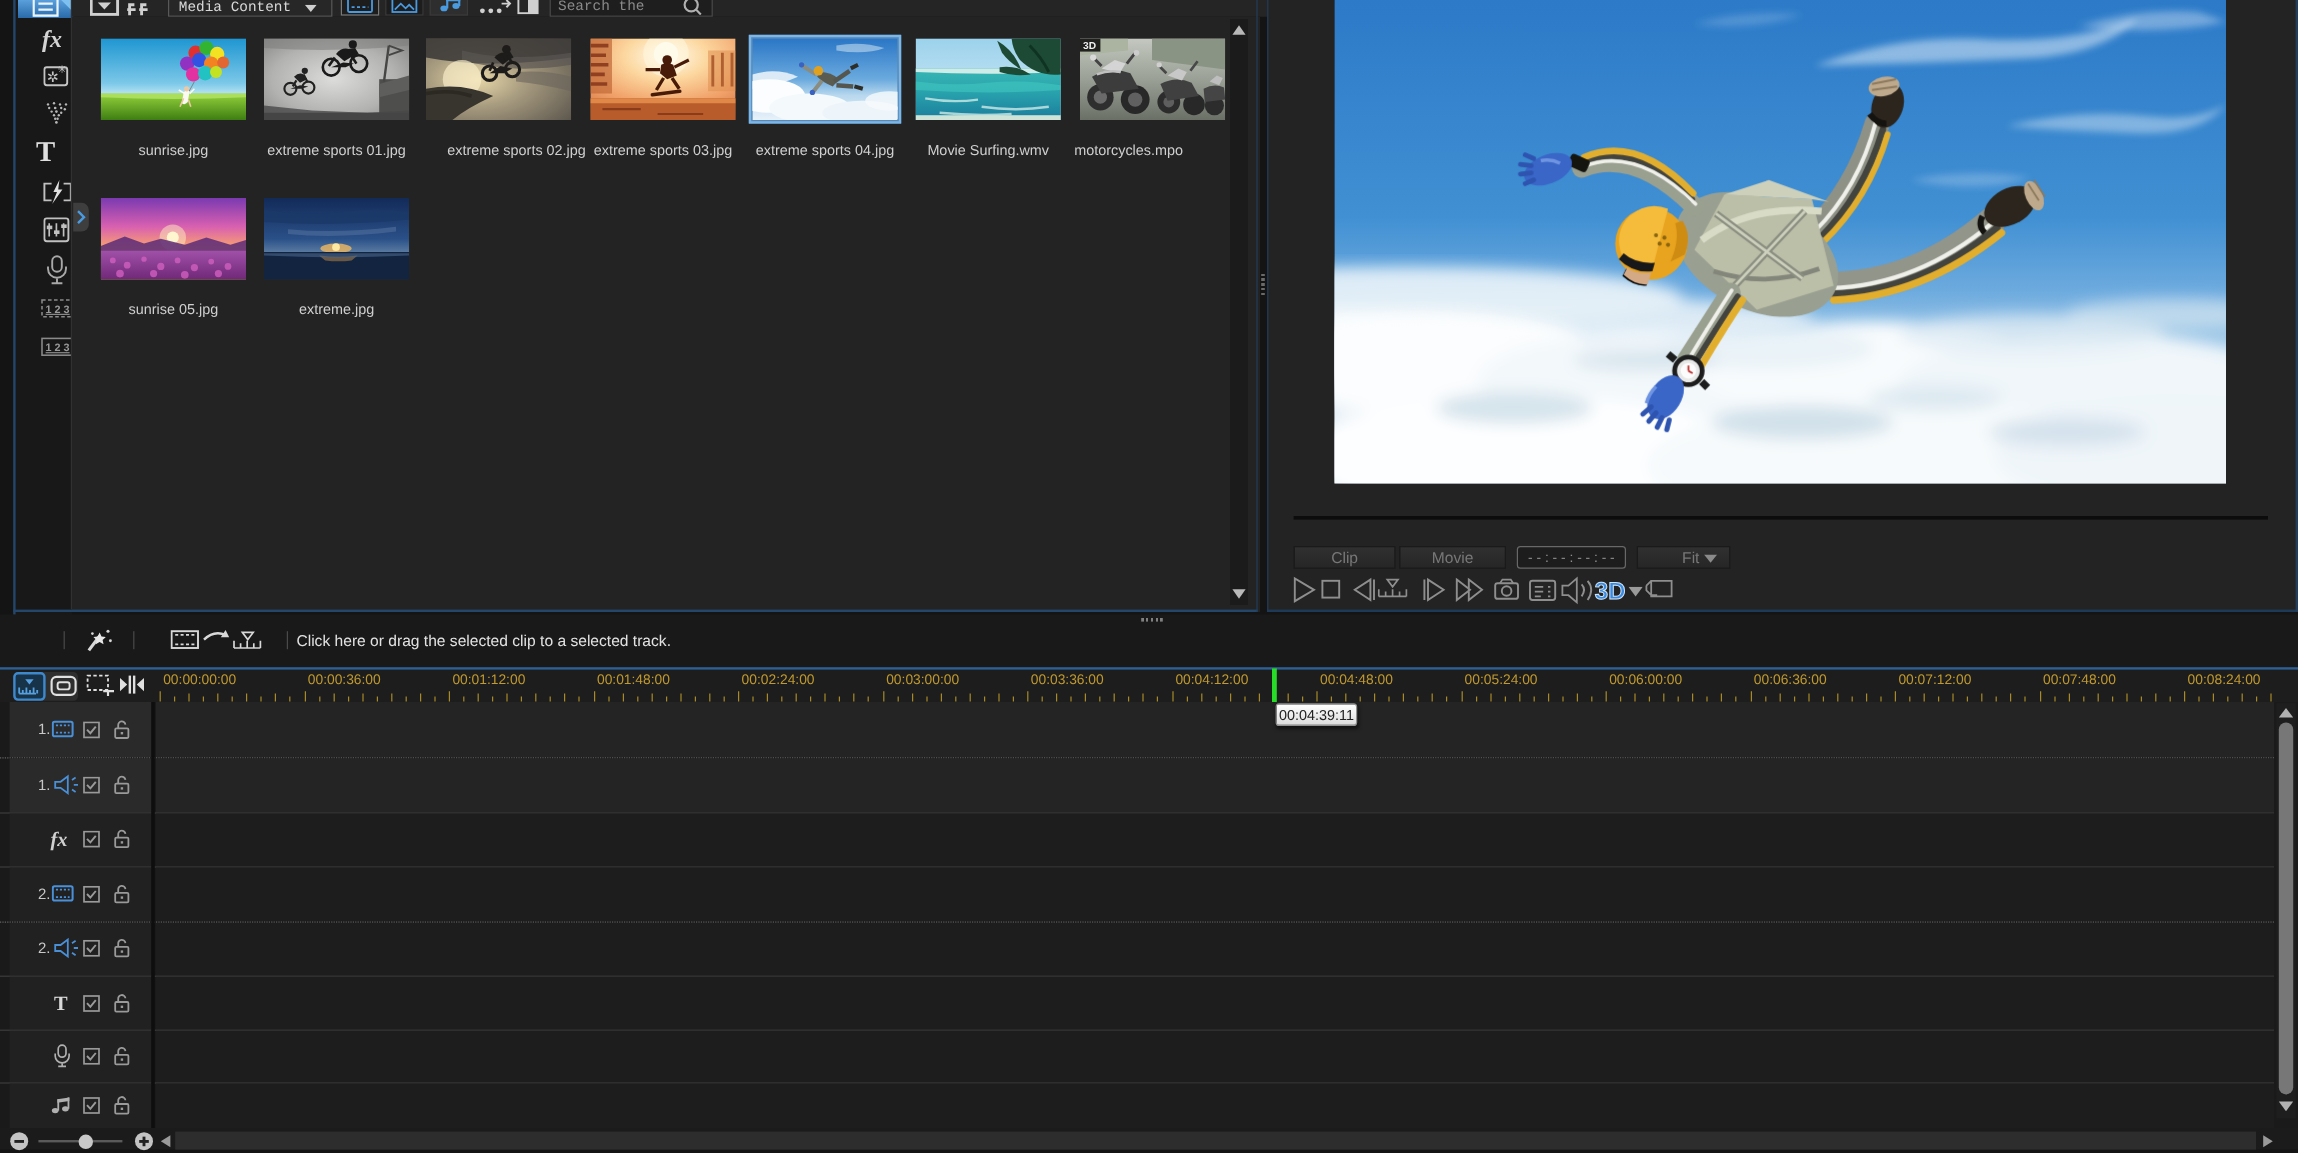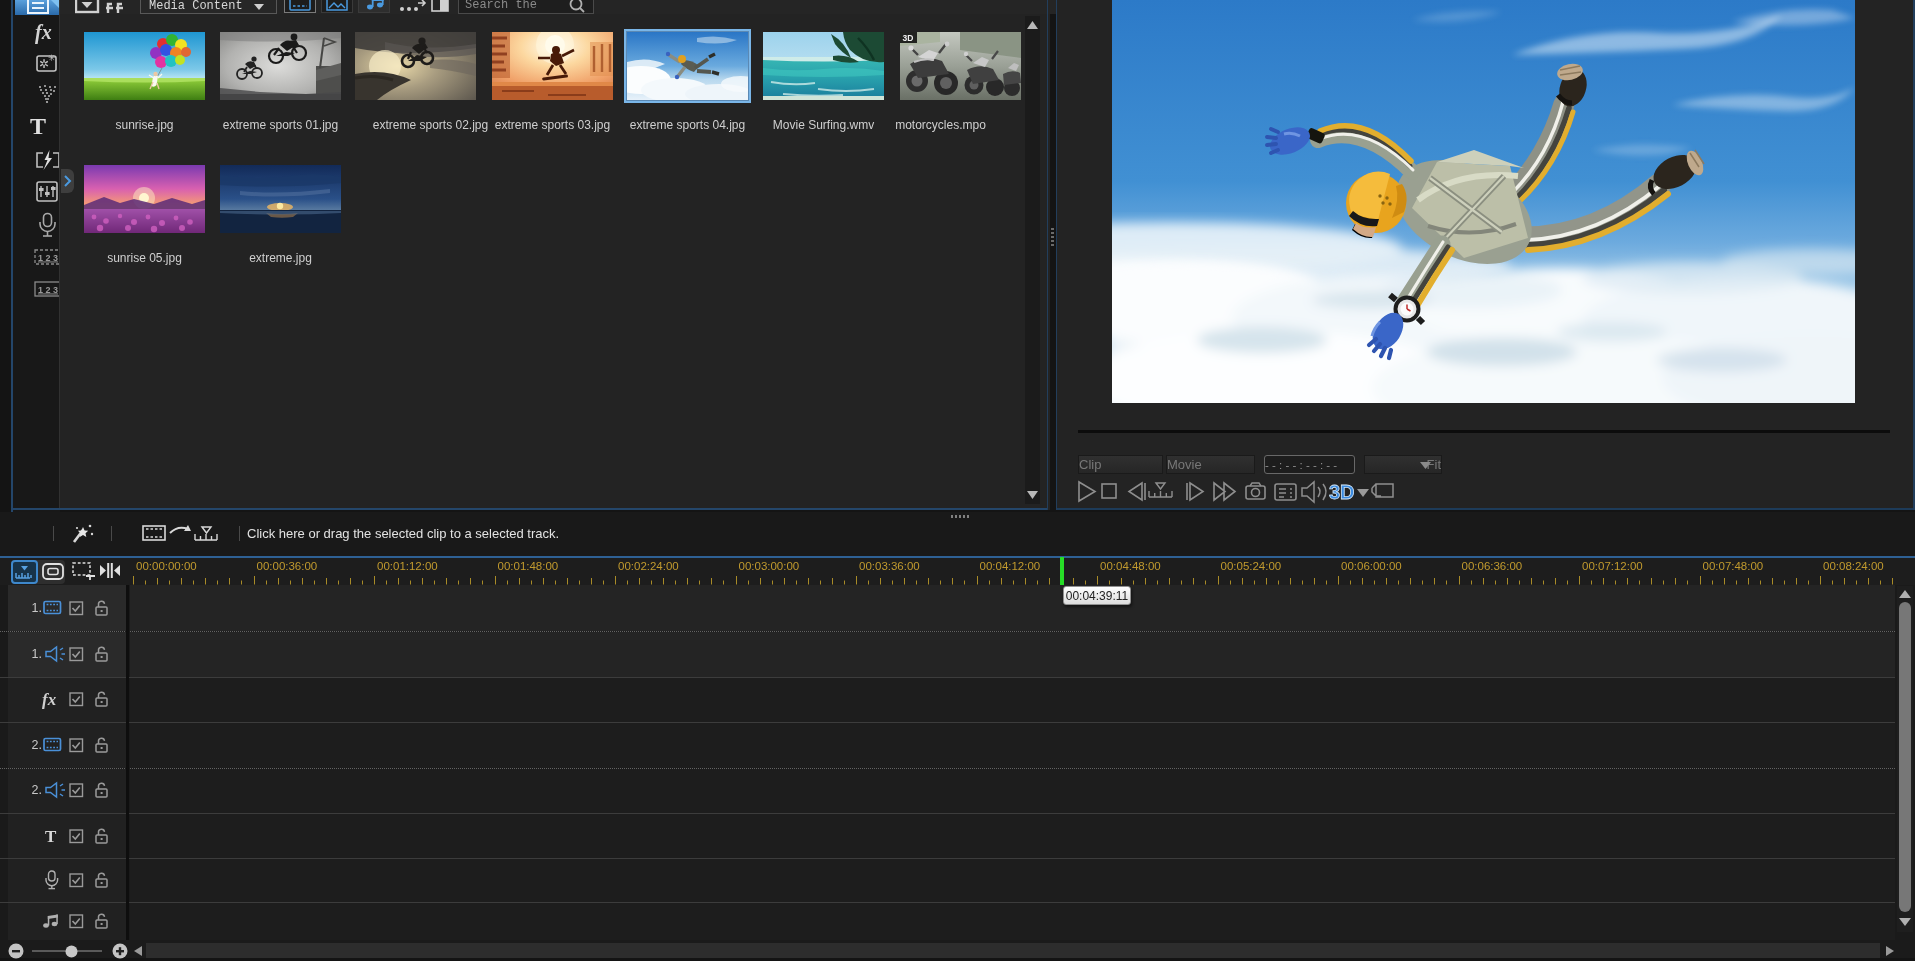--- a/index.html
+++ b/index.html
@@ -14,21 +14,21 @@
 #libbar { left:60px; top:0; width:1184px; height:14px; background:#252525;font-family:Liberation Mono, monospace; }
 #library { left:60px; top:14px; width:990px; height:496px; background:#232323; }
 .thumb { position:absolute; width:121px; height:68px; }
 .tlabel { position:absolute; width:137px; text-align:center; color:#cfcfcf; font-size:12px; }
 #libsb { position:absolute; right:10px; top:2px; width:15px; height:488px; background:#1b1b1b; }
 
 #preview { left:1056px; top:0; width:859px; height:510px; background:#232323; border-bottom:2px solid #1d3b59; }
 #photo { position:absolute; left:56px; top:0; width:743px; height:403px; }
 #seekline { position:absolute; left:22px; top:430px; width:812px; height:3px; background:#0c0c0c; }
 #pvctrl { position:absolute; left:0; top:444px; width:859px; height:64px; }
-.pbtn { position:absolute; top:11px; height:19px; background:linear-gradient(180deg,#303030,#262626); border:1px solid #1a1a1a; color:#787878; font-size:13px; text-align:left; line-height:18px; }
+.pbtn { position:absolute; top:11px; height:19px; background:linear-gradient(180deg,#303030,#262626); border:1px solid #1a1a1a; color:#787878; font-size:13px; text-align:center; line-height:18px; }
 
 #ttoolbar { left:0; top:512px; width:1915px; height:45px; background:#191919; }
 #ruler { left:0; top:557px; width:1915px; height:28px; background:#1d1d1d; }
 #tracks { left:0; top:585px; width:1915px; height:355px; background:#1a1a1a; }
 .trow { position:absolute; left:0; width:1895px; }
 .thead { position:absolute; left:8px; top:0; width:119px; height:100%; }
 .tbody { position:absolute; left:130px; top:0; width:1765px; height:100%; }
 #bottombar { left:0; top:940px; width:1915px; height:18px; background:#1b1b1b; }
 svg { display:block; }
 </style>
@@ -593,21 +593,21 @@
           <path d="M240 230 q10 9 20 8 l3 -10 q-12 2 -20 -4 z" fill="#d3a field"></path>
           <path d="M241 229 q10 9 20 8 l3 -10 q-12 2 -20 -4 z" fill="#d3a986"></path>
         </g>
       </svg>
     </div>
     <div id="seekline"></div>
     <div id="pvctrl">
       <div class="pbtn" style="left:22px;width:85px;">Clip</div>
       <div class="pbtn" style="left:110px;width:89px;">Movie</div>
       <div class="pbtn" style="left:208px;width:91px;background:#1d1d1d;border:1px solid #686868;border-radius:3px;color:#909090;font-size:11.5px;">- - : - - : - - : - -</div>
-      <div class="pbtn" style="left:308px;width:78px;text-align:right;padding-left:12px;">Fit
+      <div class="pbtn" style="left:308px;width:78px;text-align:center;padding-left:12px;">Fit
         <svg width="11" height="8" style="position:absolute;right:10px;top:6px">
             <path d="M0 0 L5.5 7 L11 0 Z" fill="#8a8a8a"></path>
           </svg>
       </div>
       <svg width="360" height="30" style="position:absolute;left:18px;top:34px" fill="none" stroke="#8e8e8e" stroke-width="1.6">
         <path d="M5 4 L5 23 L21 13.5 Z"></path>
         <rect x="28" y="6" width="14" height="14"></rect>
         <path d="M68 5 L55 13.5 L68 22 Z M71 5 v17"></path>
         <path d="M75 19 h23 M75 19 v-6 m5.7 6 v-4 m5.8 4 v-6 m5.8 6 v-4 m5.7 4 v-6 M82 5 l4.5 6 l4.5 -6 z" stroke-width="1.4"></path>
         <path d="M116 5 L129 13.5 L116 22 Z M113 5 v17"></path>

